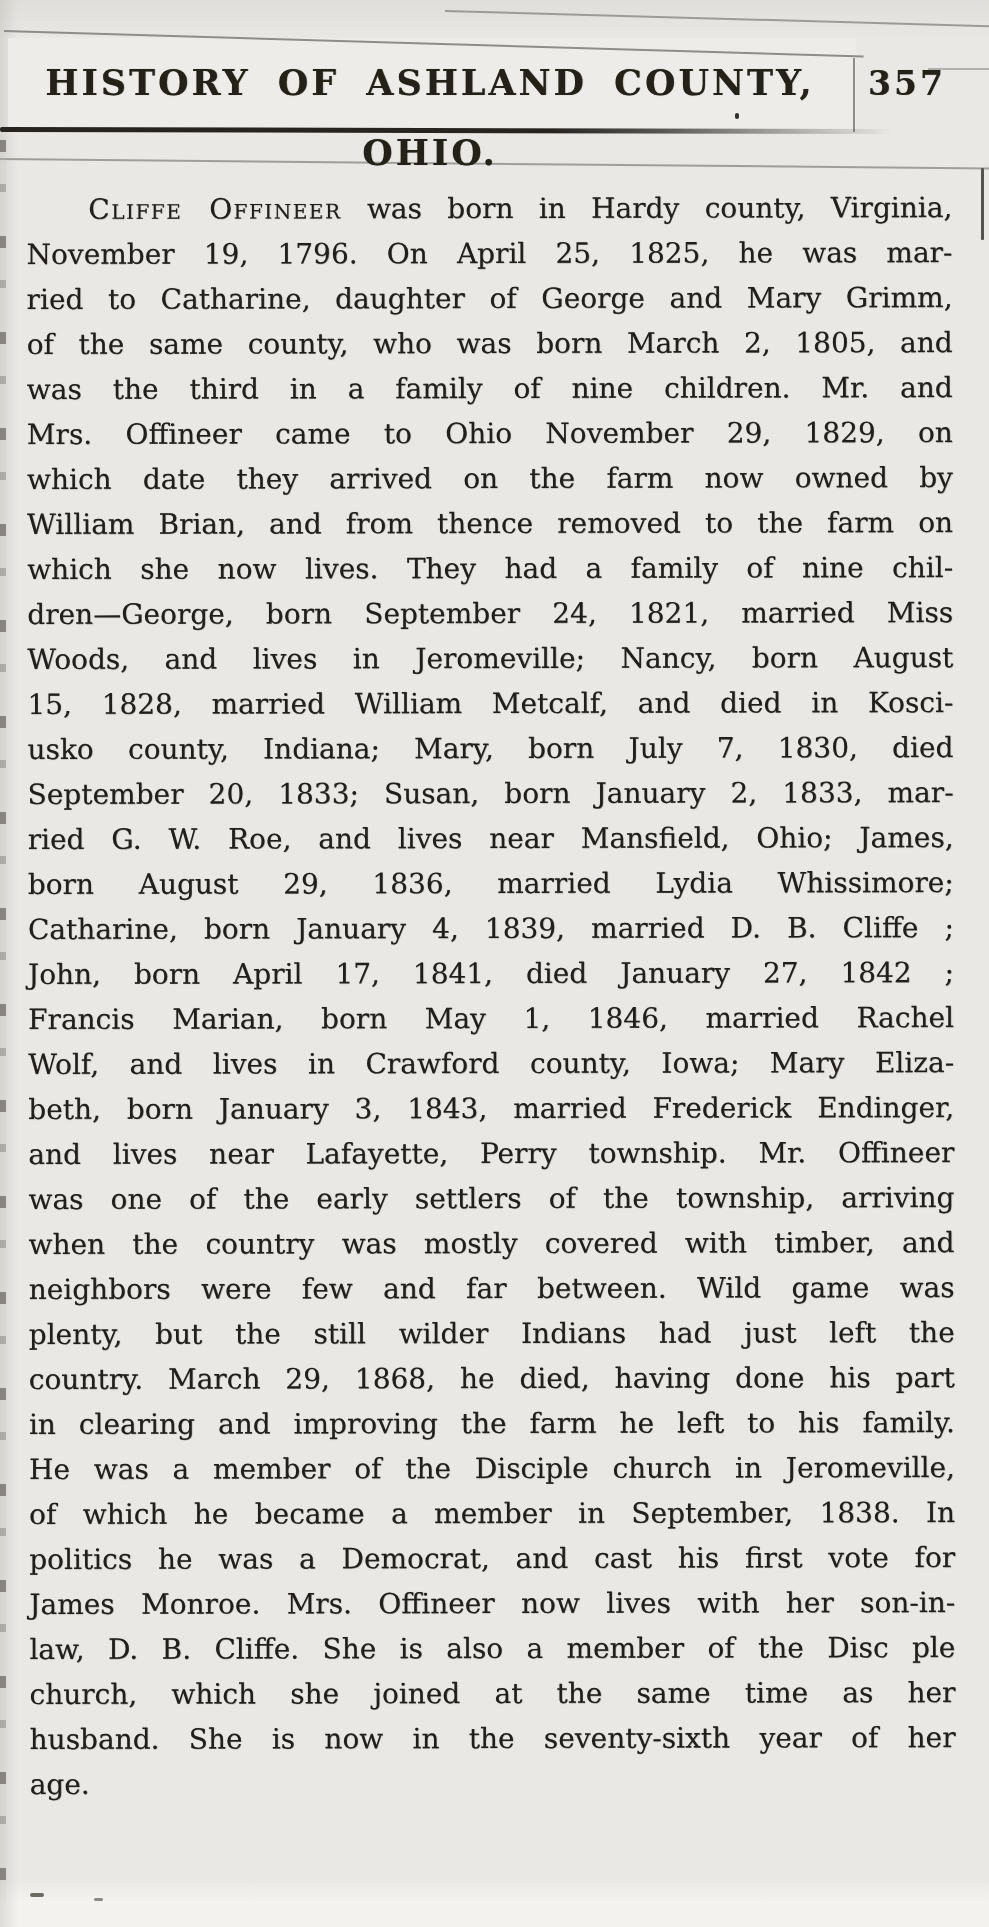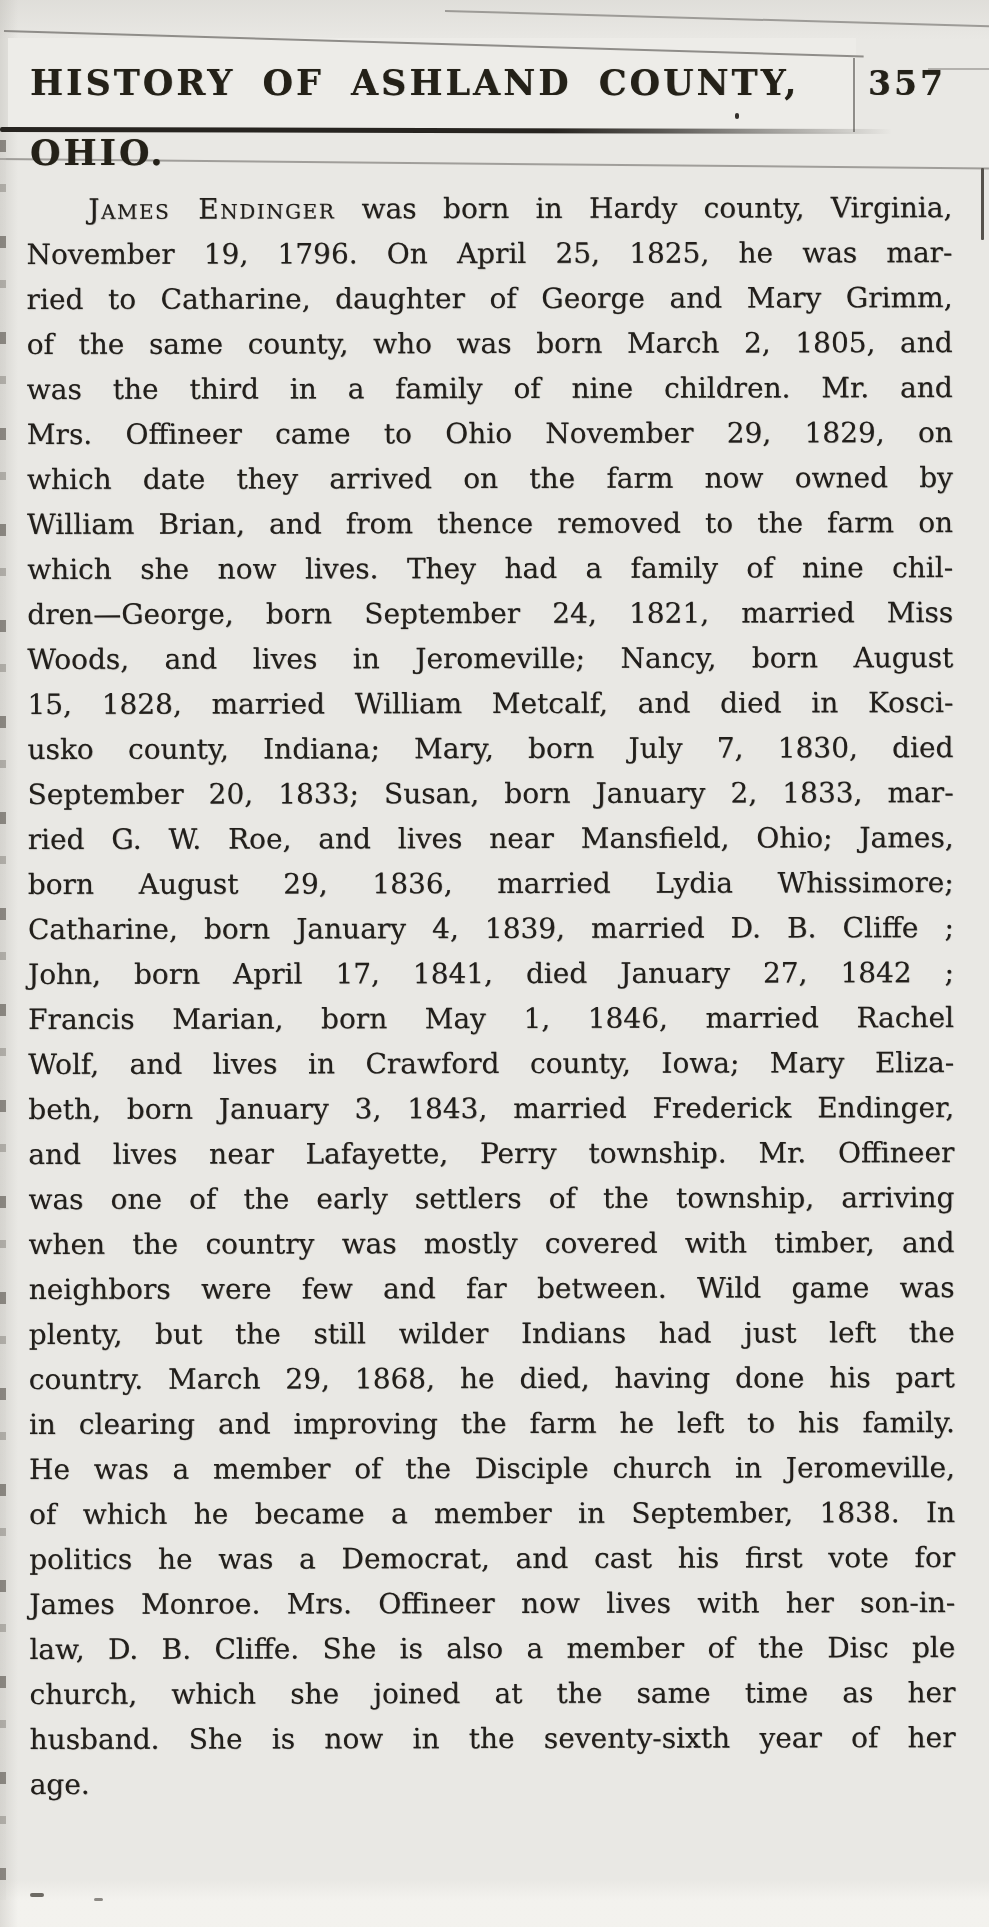--- a/index.html
+++ b/index.html
@@ -80,21 +80,21 @@
   .bottom-speck-2 {
     position: absolute; left: 94px; top: 1898px; width: 9px; height: 3px;
     background: #8c8984; border-radius: 2px;
   }
 
   
   .header-title {
     position: absolute; left: 30px; top: 48px; width: 800px; height: 70px;
     font-size: 35px; font-weight: 700; color: #242118;
     letter-spacing: 3px; word-spacing: 12px;
-    line-height: 70px;
+    text-align: center; line-height: 70px;
     text-shadow: 0.4px 0.4px 0.7px rgba(36,33,24,0.5);
   }
   .page-number {
     position: absolute; left: 868px; top: 48px; width: 70px; height: 70px;
     font-size: 33px; font-weight: 700; color: #242118;
     letter-spacing: 3px; text-align: left; line-height: 72px;
     text-shadow: 0.4px 0.4px 0.7px rgba(36,33,24,0.5);
   }
 
   
@@ -133,21 +133,21 @@
   <div class="right-vstroke"></div>
   <div class="gutter-strip"></div>
   <div class="bottom-speck-1"></div>
   <div class="bottom-speck-2"></div>
 
   <div class="header-title">HISTORY OF ASHLAND COUNTY, OHIO.</div>
   <div class="page-number">357</div>
 
   <div class="article">
     <div class="tline first">
-      <span class="name-smallcaps">James Endinger</span>
+      <span class="name-smallcaps">Cliffe Offineer</span>
       <span>was born in Hardy county, Virginia,</span>
     </div>
     <div class="tline">November 19, 1796.  On April 25, 1825, he was mar-</div>
     <div class="tline">ried to Catharine, daughter of George and Mary Grimm,</div>
     <div class="tline">of the same county, who was born March 2, 1805, and</div>
     <div class="tline">was the third in a family of nine children.  Mr. and</div>
     <div class="tline">Mrs. Offineer came to Ohio November 29, 1829, on</div>
     <div class="tline">which date they arrived on the farm now owned by</div>
     <div class="tline">William Brian, and from thence removed to the farm on</div>
     <div class="tline">which she now lives.  They had a family of nine chil-</div>

